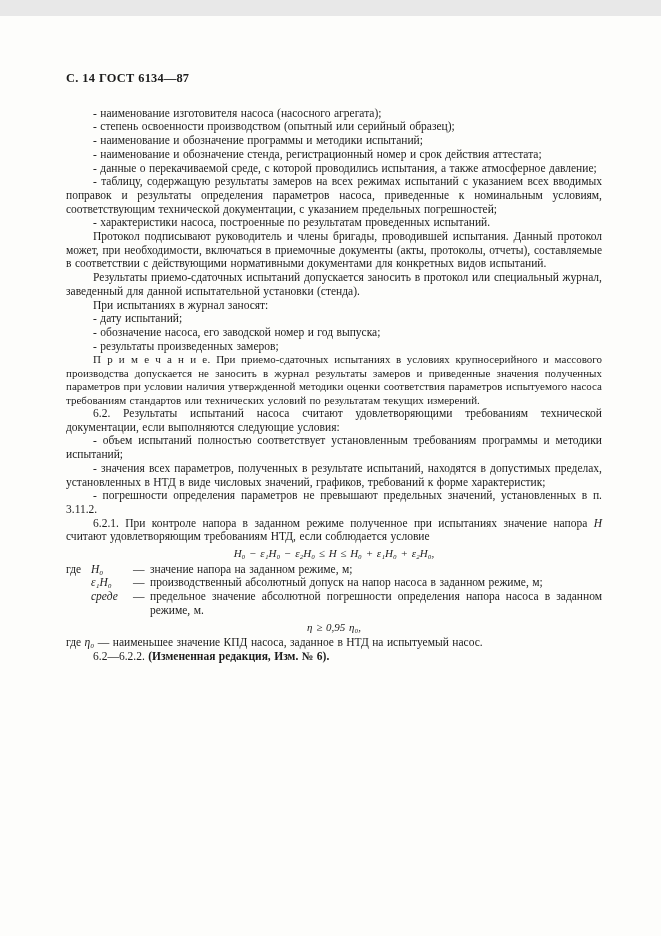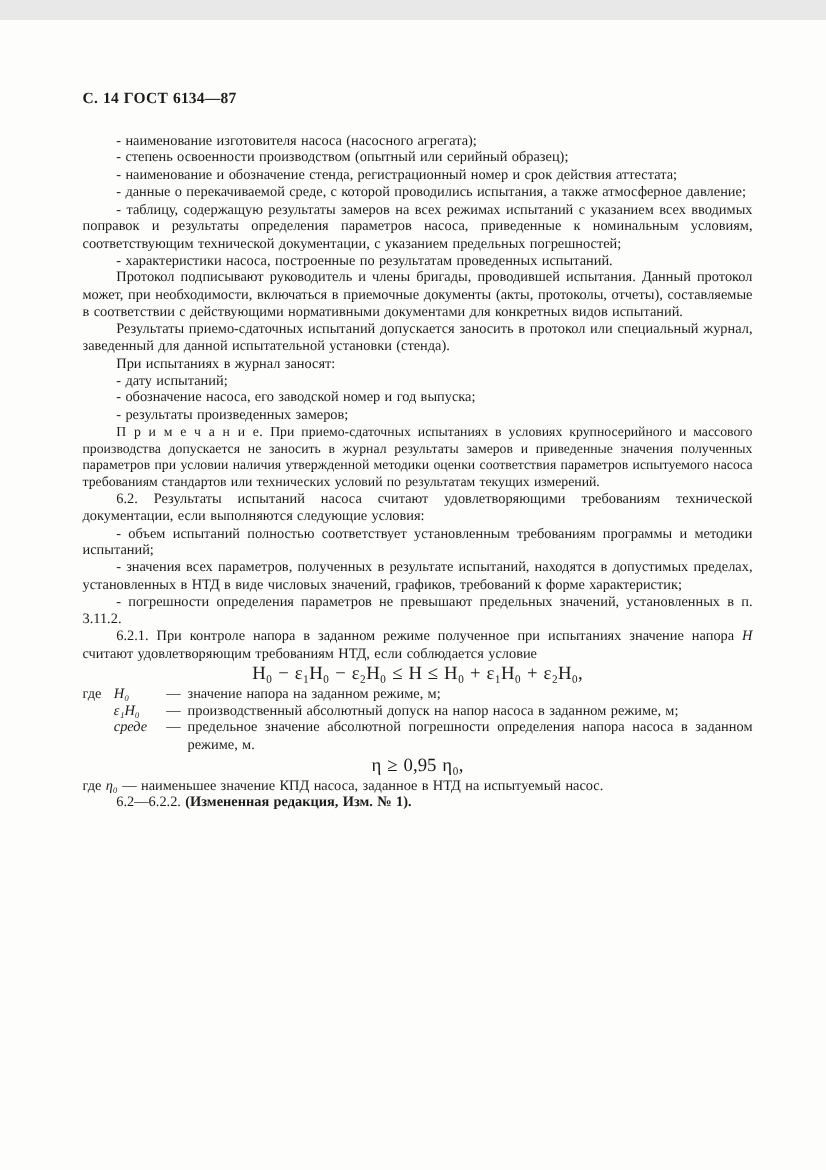--- a/index.html
+++ b/index.html
@@ -20,21 +20,22 @@
     font-size:12.4px;
     letter-spacing:0.2px;
     margin:0 0 21px 0;
   }
   p{margin:0;text-align:justify;word-spacing:0.6px;}
   .ind{text-indent:27px;}
   .note{font-size:11px;line-height:13.4px;}
   .note-label{letter-spacing:0.3px;}
   .formula{
     text-align:center;
-    font-size:15px;
+    font-style:italic;
+    font-size:11px;
     margin:3px 0 2px 0;
     text-indent:0;
     word-spacing:1px;
   }
   .var{font-style:italic;}
   .where{
     display:grid;
     grid-template-columns:25px 42px 17px 1fr;
     word-spacing:0.6px;
   }
@@ -44,20 +45,21 @@
 </style>
 </head>
 <body>
 
 <main class="page">
 
   <p class="doc-header">С. 14 ГОСТ 6134—87</p>
 
   <p class="ind">- наименование изготовителя насоса (насосного агрегата);</p>
   <p class="ind">- степень освоенности производством (опытный или серийный образец);</p>
+  <p class="ind">- наименование и обозначение программы и методики испытаний;</p>
   <p class="ind">- наименование и обозначение стенда, регистрационный номер и срок действия аттестата;</p>
   <p class="ind">- данные о перекачиваемой среде, с которой проводились испытания, а также атмосферное давление;</p>
   <p class="ind">- таблицу, содержащую результаты замеров на всех режимах испытаний с указанием всех вводимых поправок и результаты определения параметров насоса, приведенные к номинальным условиям, соответствующим технической документации, с указанием предельных погрешностей;</p>
   <p class="ind">- характеристики насоса, построенные по результатам проведенных испытаний.</p>
 
   <p class="ind">Протокол подписывают руководитель и члены бригады, проводившей испытания. Данный протокол может, при необходимости, включаться в приемочные документы (акты, протоколы, отчеты), составляемые в соответствии с действующими нормативными документами для конкретных видов испытаний.</p>
   <p class="ind">Результаты приемо-сдаточных испытаний допускается заносить в протокол или специальный журнал, заведенный для данной испытательной установки (стенда).</p>
   <p class="ind">При испытаниях в журнал заносят:</p>
 
   <p class="ind">- дату испытаний;</p>
@@ -97,15 +99,15 @@
 
 
   <p class="formula">η ≥ 0,95 η₀,</p>
 
   <p><span>где</span>
     <span class="var">η₀</span>
     <span>—</span>
     <span>наименьшее значение КПД насоса, заданное в НТД на испытуемый насос.</span></p>
 
   <p class="ind amend"><span>6.2—6.2.2.</span>
-    <b>(Измененная редакция, Изм. № 1).</b></p>
+    <b>(Измененная редакция, Изм. № 6).</b></p>
 
 </main>
 
 </body></html>

